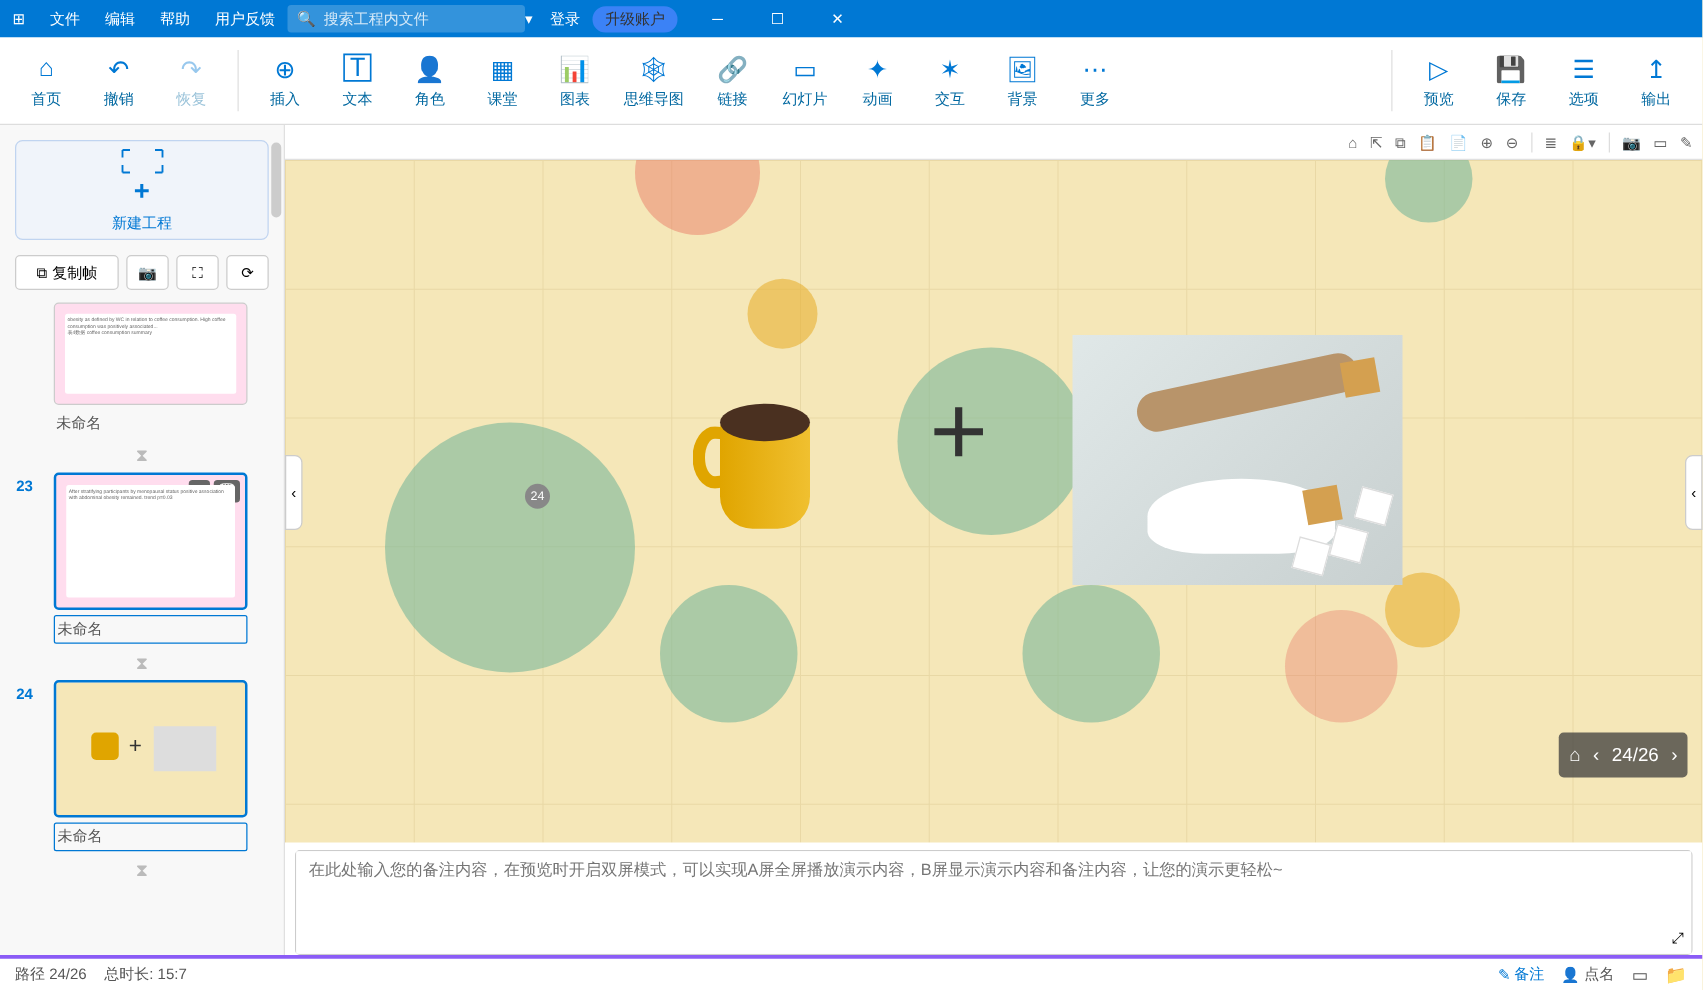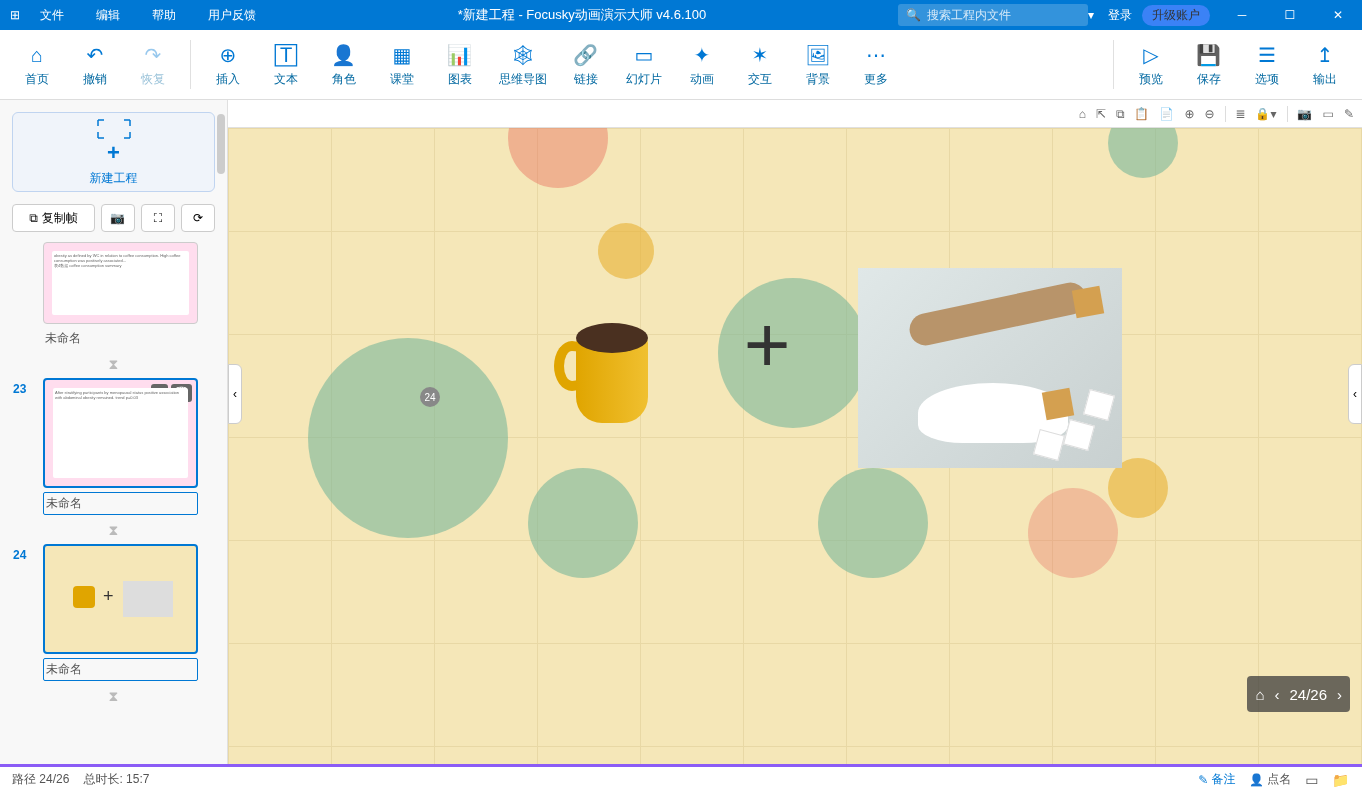--- a/index.html
+++ b/index.html
@@ -1,19 +1,19 @@
 <!DOCTYPE html>
 <html><head>
 <meta charset="utf-8">
 <style>
 *{margin:0;padding:0;box-sizing:border-box;font-family:"Microsoft YaHei",sans-serif;font-size:12px;-webkit-user-select:none}
 body{width:1362px;height:792px;overflow:hidden;background:#fff;display:flex;flex-direction:column}
 .titlebar{height:30px;background:#0078d4;display:flex;align-items:center;color:#fff}
 .titlebar .logo{width:30px;text-align:center}
-.titlebar .menu{display:flex;gap:12px}
+.titlebar .menu{display:flex;gap:0}
 .titlebar .menu span{padding:0 10px;height:30px;line-height:30px;cursor:pointer}
 .titlebar .title{flex:1;text-align:center;font-size:13px}
 .titlebar .search{width:190px;height:22px;background:rgba(255,255,255,0.2);border-radius:3px;display:flex;align-items:center;padding:0 8px;gap:6px;margin-right:10px}
 .titlebar .search input{flex:1;background:transparent;border:none;color:#fff;outline:none}
 .titlebar .search input::placeholder{color:rgba(255,255,255,0.8)}
 .titlebar .login{padding:0 10px;cursor:pointer}
 .titlebar .upgrade{background:#3b82f6;color:#333;border-radius:11px;padding:2px 10px;cursor:pointer;margin-right:8px}
 .winbtns{display:flex}
 .winbtns span{width:48px;height:30px;display:flex;align-items:center;justify-content:center;cursor:pointer}
 .ribbon{height:70px;background:#fff;border-bottom:1px solid #ddd;display:flex;align-items:stretch}
@@ -81,21 +81,20 @@
 <body>
 
 <div class="titlebar">
   <div class="logo">⊞</div>
   <div class="menu">
     <span>文件</span>
     <span>编辑</span>
     <span>帮助</span>
     <span>用户反馈</span>
   </div>
-  <div class="title">*新建工程 - Focusky动画演示大师  v4.6.100</div>
   <div class="search">
     <span>🔍</span>
     <input placeholder="搜索工程内文件" style="">
     <span>▾</span>
   </div>
   <span class="login">登录</span>
   <span class="upgrade">升级账户</span>
   <div class="winbtns">
     <span>─</span>
     <span>☐</span>
@@ -297,20 +296,24 @@
           <div class="bcube" style="right:20px;top:20px"></div>
       </div>
       <div class="tag24">24</div>
       <div class="navcapsule">
         <span>⌂</span>
         <span>‹</span>
         <span>24/26</span>
         <span>›</span>
       </div>
     </div>
+    <div class="notes">
+      <textarea placeholder="在此处输入您的备注内容，在预览时开启双屏模式，可以实现A屏全屏播放演示内容，B屏显示演示内容和备注内容，让您的演示更轻松~" style=""></textarea>
+      <span class="exp">⤢</span>
+    </div>
   </div>
   <div class="righthandle">
       <span>‹</span>
     </div>
 </div>
 
 <div class="statusbar">
   <span>路径 24/26</span>
   <span>总时长: 15:7</span>
   <span class="spacer"></span>

